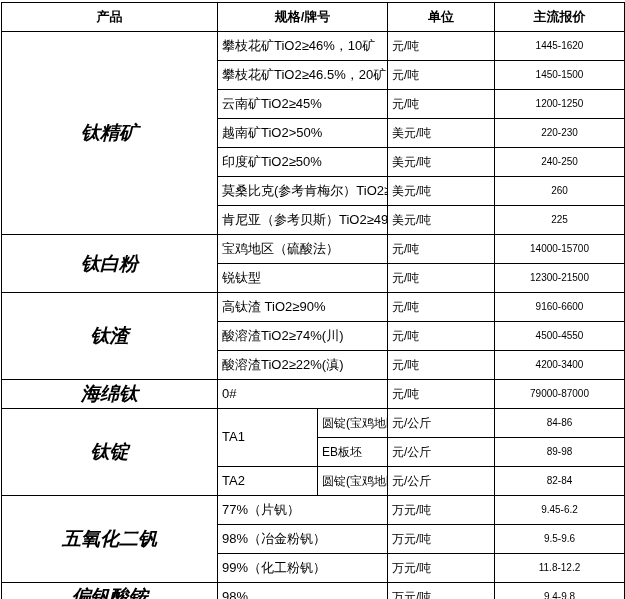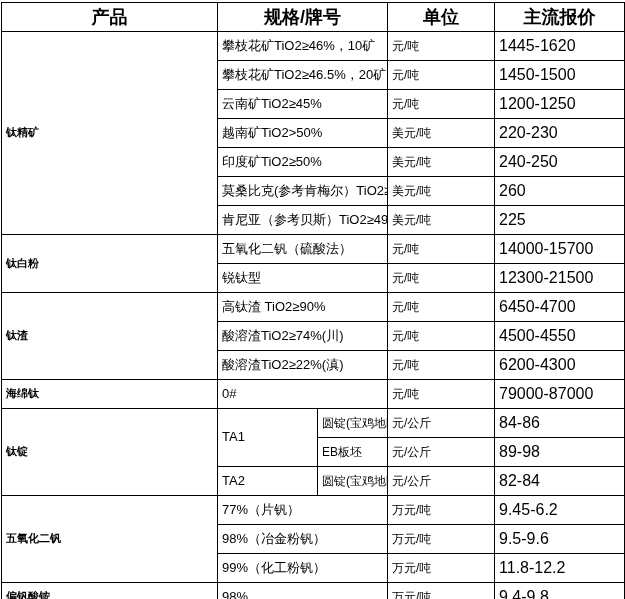--- a/index.html
+++ b/index.html
@@ -26,42 +26,43 @@
     padding: 2px 4px;
     vertical-align: middle;
     line-height: 1.25;
     white-space: nowrap;
     overflow: hidden;
   }
   #price-table thead th {
     text-align: center;
     font-weight: bold;
     height: 24px;
-    font-size: 18px;
+    font-size: 13px;
   }
   .c-cat {
-    text-align: left;
+    text-align: center;
     font-weight: bold;
-    font-size: 11px;
+    font-size: 19px;
+    font-style: italic;
   }
   .c-spec {
     text-align: left;
     font-size: 13px;
   }
   .c-spec-sub {
     text-align: left;
     font-size: 12px;
   }
   .c-unit {
     text-align: left;
     font-size: 12px;
   }
   .c-price {
-    text-align: left;
-    font-size: 16px;
+    text-align: center;
+    font-size: 10px;
   }
   .c-note {
     text-align: center;
     font-size: 12px;
   }
   #price-table tbody tr {
     height: 29px;
   }
 </style>
 </head>
@@ -124,48 +125,48 @@
         <td class="c-note">不含税港口交货</td>
       </tr>
       <tr>
         <td class="c-spec" colspan="2">肯尼亚（参考贝斯）TiO2≥49%</td>
         <td class="c-unit">美元/吨</td>
         <td class="c-price">225</td>
         <td class="c-note">不含税港口交货</td>
       </tr>
       <tr>
         <td class="c-cat" colspan="2" rowspan="2">钛白粉</td>
-        <td class="c-spec" colspan="2">五氧化二钒（硫酸法）</td>
+        <td class="c-spec" colspan="2">宝鸡地区（硫酸法）</td>
         <td class="c-unit">元/吨</td>
         <td class="c-price">14000-15700</td>
         <td class="c-note">主流报价含税承兑</td>
       </tr>
       <tr>
         <td class="c-spec" colspan="2">锐钛型</td>
         <td class="c-unit">元/吨</td>
         <td class="c-price">12300-21500</td>
         <td class="c-note">主流报价含税承兑</td>
       </tr>
       <tr>
         <td class="c-cat" colspan="2" rowspan="3">钛渣</td>
         <td class="c-spec" colspan="2">高钛渣 TiO2≥90%</td>
         <td class="c-unit">元/吨</td>
-        <td class="c-price">6450-4700</td>
+        <td class="c-price">9160-6600</td>
         <td class="c-note">出厂含税承兑价</td>
       </tr>
       <tr>
         <td class="c-spec" colspan="2">酸溶渣TiO2≥74%(川)</td>
         <td class="c-unit">元/吨</td>
         <td class="c-price">4500-4550</td>
         <td class="c-note">出厂含税承兑价</td>
       </tr>
       <tr>
         <td class="c-spec" colspan="2">酸溶渣TiO2≥22%(滇)</td>
         <td class="c-unit">元/吨</td>
-        <td class="c-price">6200-4300</td>
+        <td class="c-price">4200-3400</td>
         <td class="c-note">出厂含税承兑价</td>
       </tr>
       <tr>
         <td class="c-cat" colspan="2" rowspan="1">海绵钛</td>
         <td class="c-spec" colspan="2">0#</td>
         <td class="c-unit">元/吨</td>
         <td class="c-price">79000-87000</td>
         <td class="c-note">出厂含税承兑价</td>
       </tr>
       <tr>

